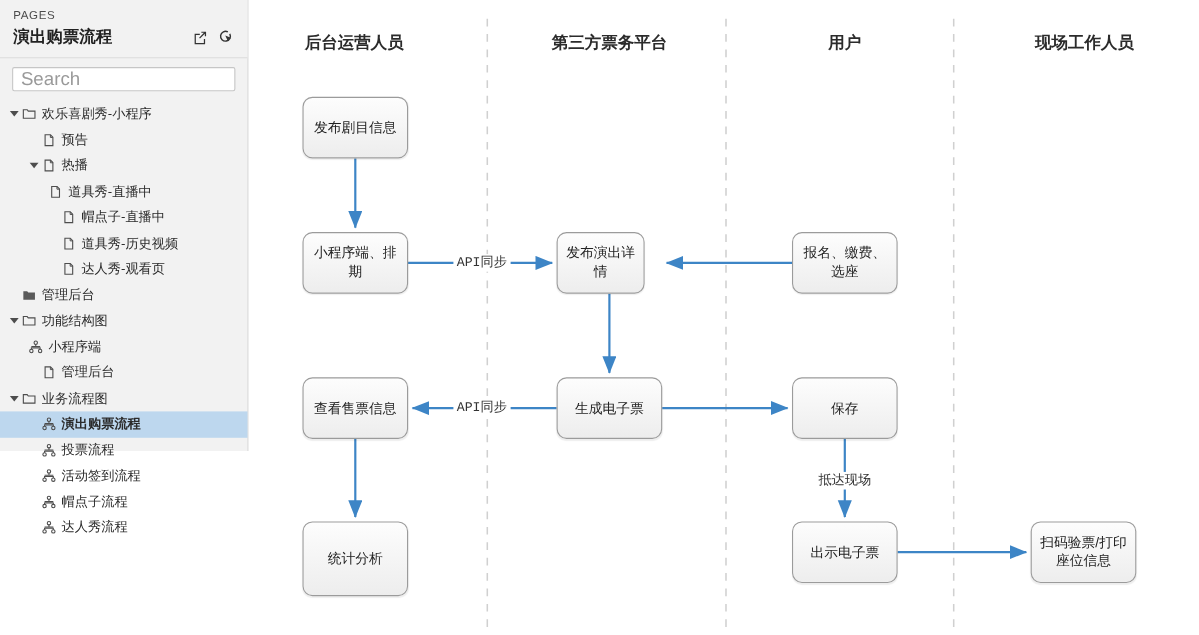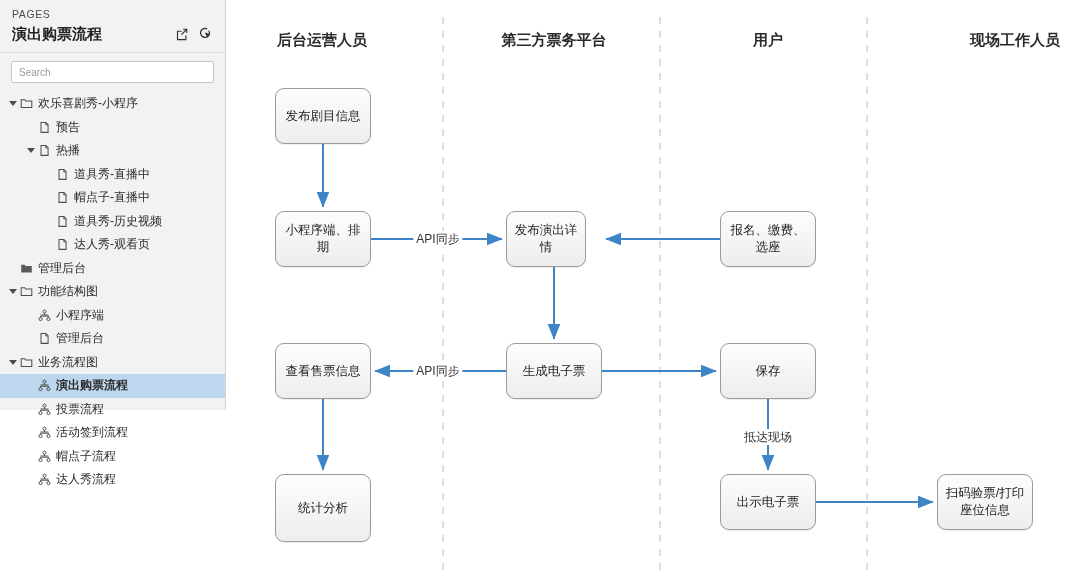--- a/index.html
+++ b/index.html
@@ -42,21 +42,21 @@
   }
   #header-icons { display: flex; align-items: center; gap: 10px; }
   .hicon { width: 14px; height: 14px; display: block; cursor: pointer; }
 
   #search-wrap { padding: 8px 11px 6px 11px; }
   #search-input {
     width: 100%; height: 22px;
     border: 1px solid #c6c6c6;
     border-radius: 2px;
     background: #ffffff;
-    font-size: 10px;
+    font-size: 17px;
     color: #333;
     padding: 0 7px;
     outline: none;
     font-family: "Liberation Sans", "DejaVu Sans", sans-serif;
   }
   #search-input::placeholder { color: #9a9a9a; }
 
   #tree { padding-top: 3px; }
   .tree-row {
     display: flex; align-items: center;
@@ -110,20 +110,21 @@
 
   .edge-label {
     position: absolute;
     font-size: 12px;
     color: #333;
     background: #ffffff;
     padding: 0 3px;
     line-height: 16px;
     white-space: nowrap;
     transform: translate(-50%, -50%);
+    font-family: Liberation Mono, monospace;
   }
 </style>
 </head>
 <body>
 
 <div id="app">
 
   <div id="sidebar">
 
     <div id="sidebar-header">
@@ -174,21 +175,21 @@
             <span class="caret"></span>
           </span>
           <span class="ticon">
             <svg viewBox="0 0 16 16" width="13" height="13">
               <path d="M3.7 1.9 h6.0 l2.7 2.7 v9.4 h-8.7 z" fill="none" stroke="#4d4d4d" stroke-width="1.25"></path>
               <path d="M9.6 2.1 v2.8 h2.7" fill="none" stroke="#4d4d4d" stroke-width="1.1"></path>
             </svg>
           </span>
           <span class="tlabel">热播</span>
         </div>
-        <div class="tree-row" style="padding-left: 42px;">
+        <div class="tree-row" style="padding-left: 30px;">
           <span class="tw"></span>
           <span class="ticon">
             <svg viewBox="0 0 16 16" width="13" height="13">
               <path d="M3.7 1.9 h6.0 l2.7 2.7 v9.4 h-8.7 z" fill="none" stroke="#4d4d4d" stroke-width="1.25"></path>
               <path d="M9.6 2.1 v2.8 h2.7" fill="none" stroke="#4d4d4d" stroke-width="1.1"></path>
             </svg>
           </span>
           <span class="tlabel">道具秀-直播中</span>
         </div>
         <div class="tree-row" style="padding-left: 42px;">
@@ -234,21 +235,21 @@
           <span class="tw">
             <span class="caret"></span>
           </span>
           <span class="ticon">
             <svg viewBox="0 0 16 16" width="13" height="13">
               <path d="M1.5 3.4 h4.3 l1.2 1.5 h7.5 v8.0 h-13 z" fill="none" stroke="#4d4d4d" stroke-width="1.25"></path>
             </svg>
           </span>
           <span class="tlabel">功能结构图</span>
         </div>
-        <div class="tree-row" style="padding-left: 24px;">
+        <div class="tree-row" style="padding-left: 12px;">
           <span class="tw"></span>
           <span class="ticon">
             <svg viewBox="0 0 16 16" width="13" height="13">
               <circle cx="8" cy="3.2" r="1.9" fill="none" stroke="#4d4d4d" stroke-width="1.2"></circle>
               <circle cx="3.1" cy="12.4" r="1.9" fill="none" stroke="#4d4d4d" stroke-width="1.2"></circle>
               <circle cx="12.9" cy="12.4" r="1.9" fill="none" stroke="#4d4d4d" stroke-width="1.2"></circle>
               <path d="M8 5.1 v2.3 M3.1 10.5 v-1.6 h9.8 v1.6 M8 7.4 h-4.9 M8 7.4 h4.9" fill="none" stroke="#4d4d4d" stroke-width="1.2"></path>
             </svg>
           </span>
           <span class="tlabel">小程序端</span>
@@ -358,21 +359,21 @@
           <path d="M 376 371 L 490 371" fill="none" stroke="#3d85c6" stroke-width="2" marker-end="url(#arw)"></path>
           <path d="M 97 399 L 97 470" fill="none" stroke="#3d85c6" stroke-width="2" marker-end="url(#arw)"></path>
           <path d="M 542 399 L 542 470" fill="none" stroke="#3d85c6" stroke-width="2" marker-end="url(#arw)"></path>
           <path d="M 590 502 L 707 502" fill="none" stroke="#3d85c6" stroke-width="2" marker-end="url(#arw)"></path>
         </g>
     </svg>
     <div id="lane-titles">
         <div class="lane-title" style="left: 96px; top: 30px;">后台运营人员</div>
         <div class="lane-title" style="left: 328px; top: 30px;">第三方票务平台</div>
         <div class="lane-title" style="left: 542px; top: 30px;">用户</div>
-        <div class="lane-title" style="left: 789px; top: 30px;">现场工作人员</div>
+        <div class="lane-title" style="left: 760px; top: 30px;">现场工作人员</div>
       </div>
     <div id="nodes-layer">
         <div class="node" style="left: 49px; top: 88px; width: 96px; height: 56px;">
           <span>发布剧目信息</span>
         </div>
         <div class="node" style="left: 49px; top: 211px; width: 96px; height: 56px;">
           <span>小程序端、排期</span>
         </div>
         <div class="node" style="left: 280px; top: 211px; width: 80px; height: 56px;">
           <span>发布演出详情</span>

